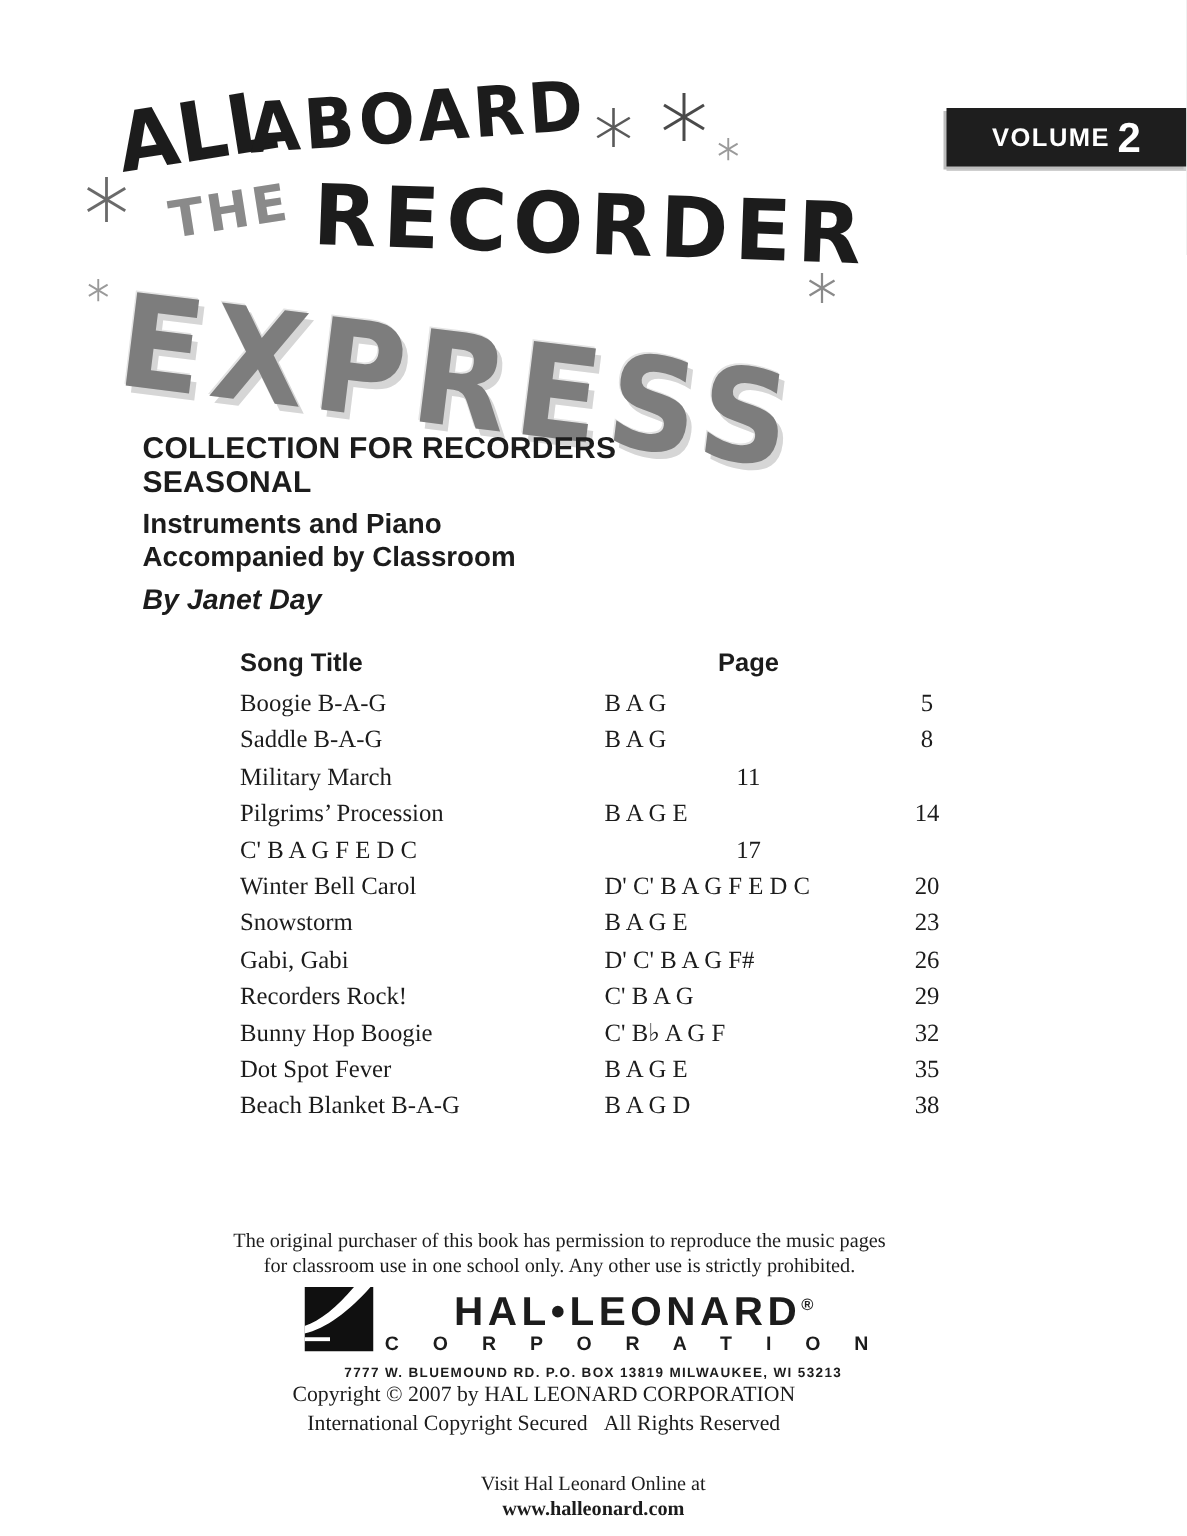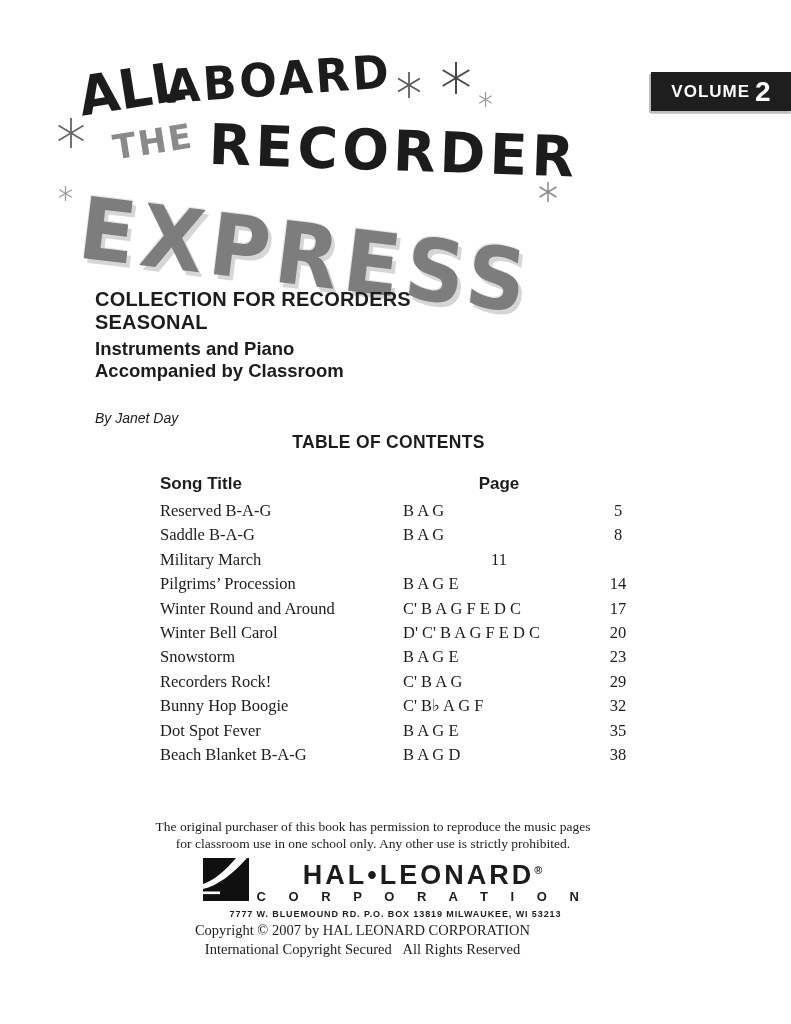--- a/index.html
+++ b/index.html
@@ -14,21 +14,21 @@
     background: #ffffff;
     overflow: hidden;
     color: #1c1c1c;
   }
 
   
   .volume-badge {
     position: absolute;
     top: 72px;
     right: 0;
-    width: 140px;
+    width: 160px;
     height: 39px;
     background: #1e1e1e;
     color: #ffffff;
     display: flex;
     align-items: center;
     justify-content: center;
     gap: 5px;
     box-shadow: -2px 2px 0 #bdbdbd, 0 3px 0 #cfcfcf;
   }
   .volume-badge .vol-word {
@@ -74,24 +74,24 @@
     line-height: 23px;
     letter-spacing: 0.2px;
   }
   .sub-line {
     font-weight: bold;
     font-size: 18.5px;
     line-height: 22px;
   }
   .sub-line-group { margin-top: 4px; }
   .byline {
-    margin-top: 28px;
-    font-weight: normal;
+    margin-top: 8px;
+    font-weight: bold;
     font-style: italic;
-    font-size: 14px;
+    font-size: 19px;
   }
 
   
   .toc { position: absolute; left: 148px; top: 432px; width: 481px; }
   .toc-title {
     text-align: center;
     font-weight: bold;
     font-size: 17.5px;
     letter-spacing: 0.3px;
     margin-bottom: 21px;
@@ -258,59 +258,62 @@
     <div class="sub-caps">COLLECTION FOR RECORDERS</div>
     <div class="sub-caps">SEASONAL</div>
     <div class="sub-line-group">
       <div class="sub-line">Instruments and Piano</div>
       <div class="sub-line">Accompanied by Classroom</div>
     </div>
     <div class="byline">By Janet Day</div>
   </div>
 
   <div class="toc">
-    <div class="toc-title">TABLE OF CONTENTS</div>
     <div class="toc-header">
       <span class="col-song">Song Title</span>
       <span class="col-page">Page</span>
     </div>
 
     <div class="toc-row">
-      <span class="cell-title">Reserved B-A-G</span>
+      <span class="cell-title">Boogie B-A-G</span>
       <span class="cell-notes">B A G</span>
       <span class="cell-page">5</span>
     </div>
     <div class="toc-row">
       <span class="cell-title">Saddle B-A-G</span>
       <span class="cell-notes">B A G</span>
       <span class="cell-page">8</span>
     </div>
     <div class="toc-row">
       <span class="cell-title">Military March</span>
       <span class="cell-page">11</span>
     </div>
     <div class="toc-row">
       <span class="cell-title">Pilgrims’ Procession</span>
       <span class="cell-notes">B A G E</span>
       <span class="cell-page">14</span>
     </div>
     <div class="toc-row">
-      <span class="cell-title">Winter Round and Around</span>
       <span class="cell-notes">C' B A G F E D C</span>
       <span class="cell-page">17</span>
     </div>
     <div class="toc-row">
       <span class="cell-title">Winter Bell Carol</span>
       <span class="cell-notes">D' C' B A G F E D C</span>
       <span class="cell-page">20</span>
     </div>
     <div class="toc-row">
       <span class="cell-title">Snowstorm</span>
       <span class="cell-notes">B A G E</span>
       <span class="cell-page">23</span>
+    </div>
+    <div class="toc-row">
+      <span class="cell-title">Gabi, Gabi</span>
+      <span class="cell-notes">D' C' B A G F#</span>
+      <span class="cell-page">26</span>
     </div>
     <div class="toc-row">
       <span class="cell-title">Recorders Rock!</span>
       <span class="cell-notes">C' B A G</span>
       <span class="cell-page">29</span>
     </div>
     <div class="toc-row">
       <span class="cell-title">Bunny Hop Boogie</span>
       <span class="cell-notes">C' B♭ A G F</span>
       <span class="cell-page">32</span>
@@ -347,14 +350,18 @@
       </span>
     </div>
     <div class="pub-address">7777 W. BLUEMOUND RD. P.O. BOX 13819 MILWAUKEE, WI 53213</div>
   </div>
 
   <div class="copyright">
     <div>Copyright © 2007 by HAL LEONARD CORPORATION</div>
     <div>International Copyright Secured&nbsp;&nbsp;&nbsp;All Rights Reserved</div>
   </div>
 
+  <div class="online">
+    <div>Visit Hal Leonard Online at</div>
+    <div class="url">www.halleonard.com</div>
+  </div>
 
 </div>
 
 </body></html>

